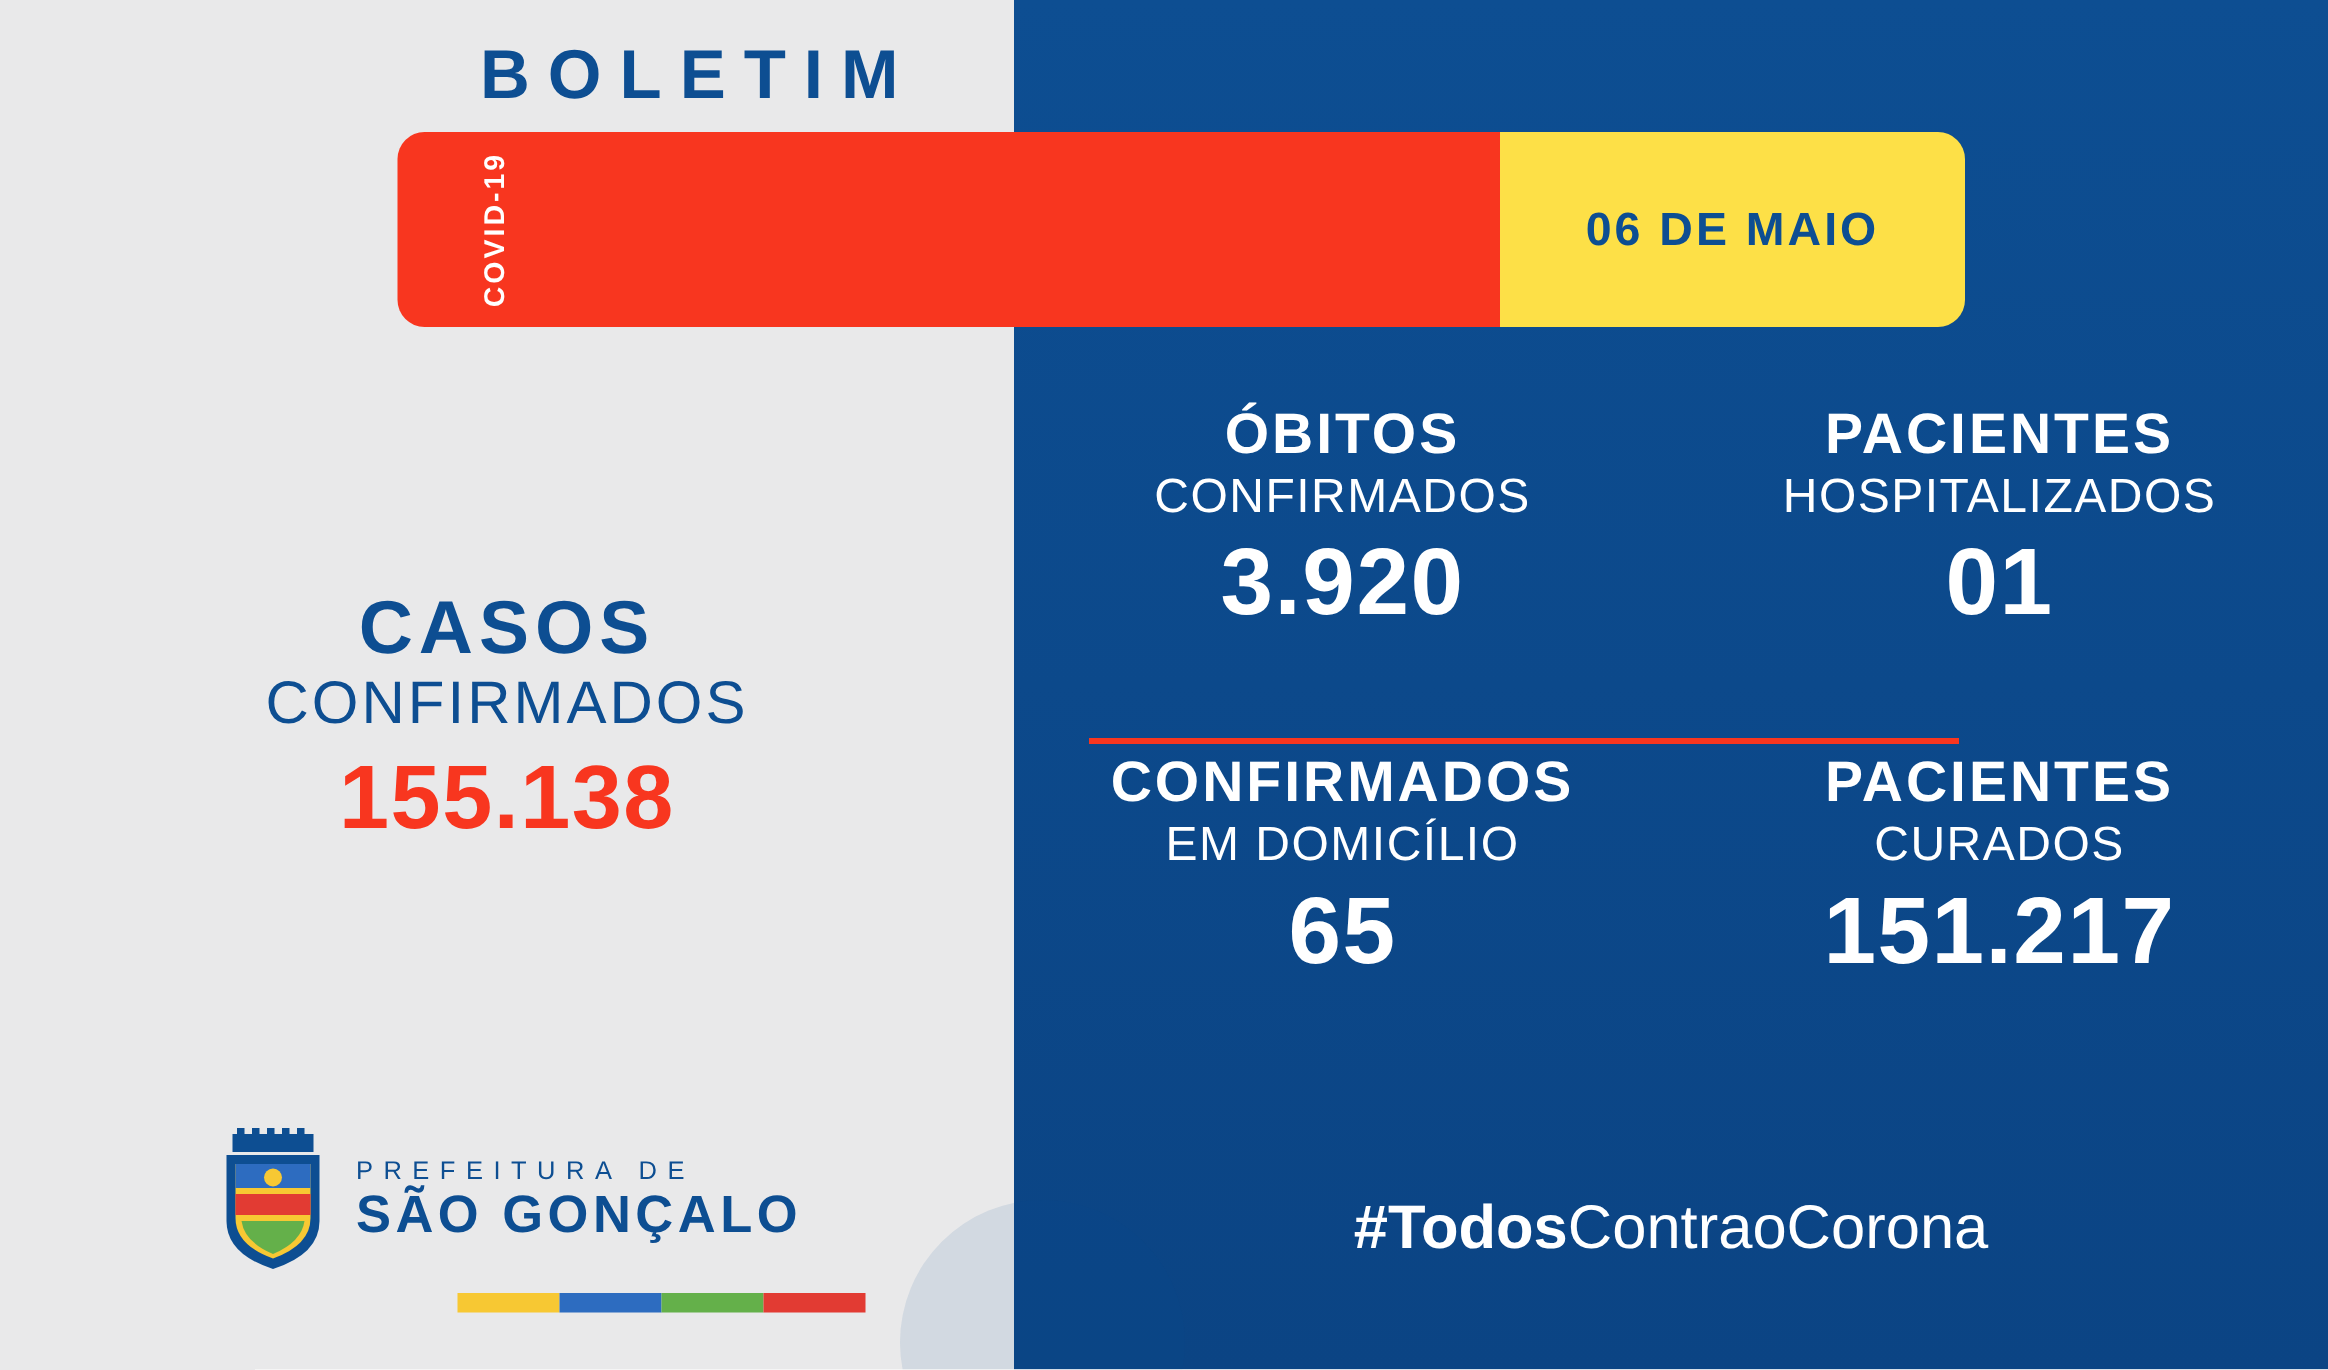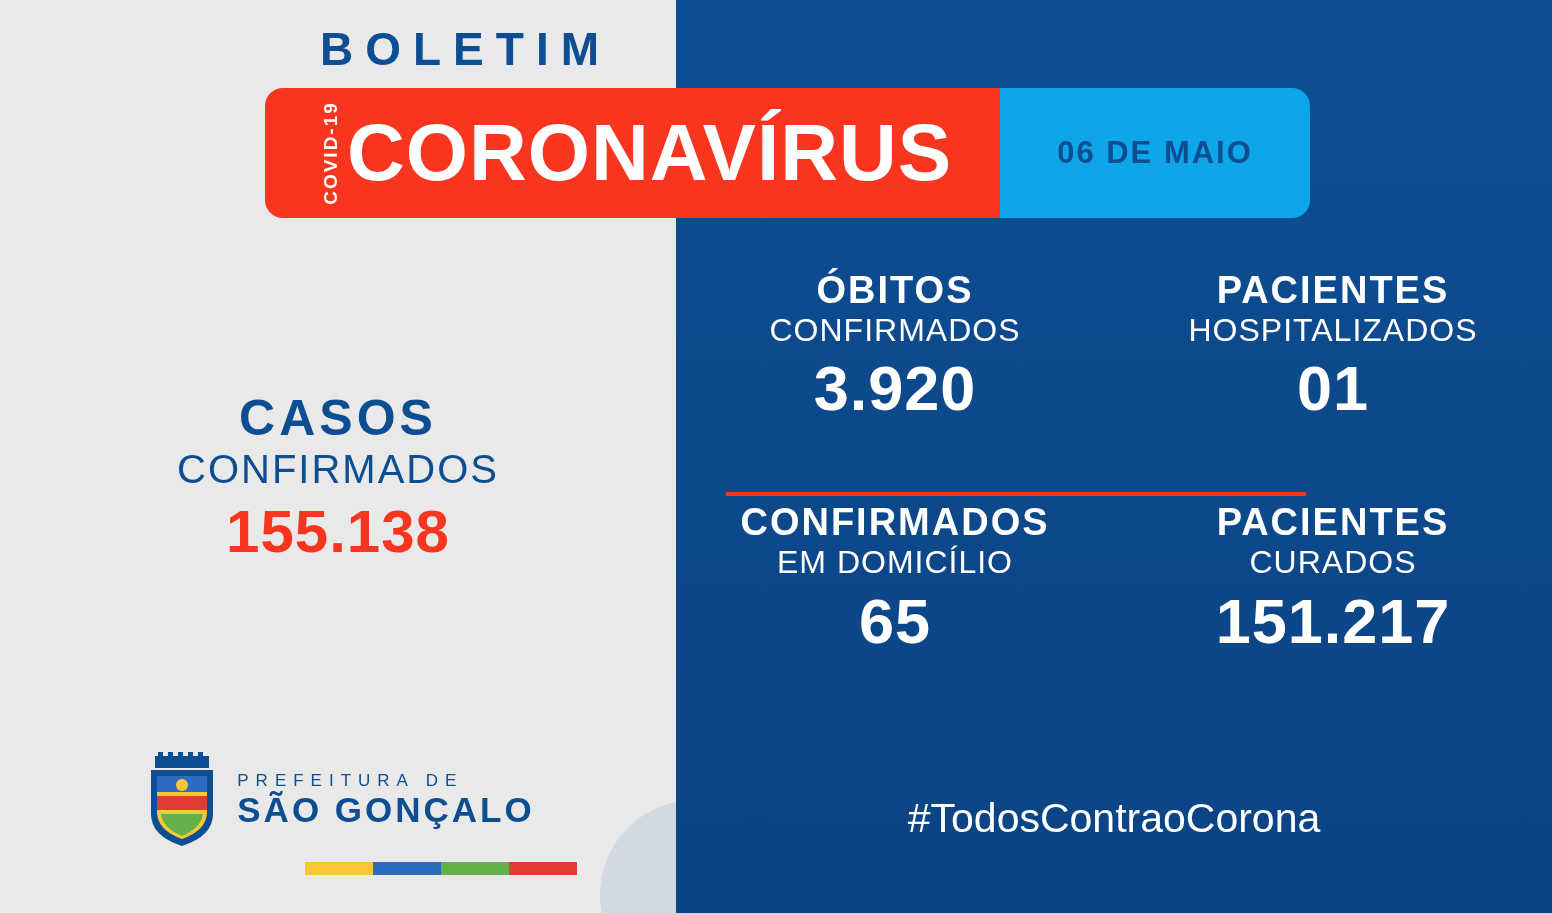--- a/index.html
+++ b/index.html
@@ -82,21 +82,21 @@
   }
   .corona-word {
     margin-left: 82px;
     color: #ffffff;
     font-size: 80px;
     font-weight: bold;
     letter-spacing: 1px;
     line-height: 1;
   }
   .white-block {
-    background: #0ea5e9;
+    background: #fde047;
     flex: 1;
     border-radius: 0 18px 18px 0;
     display: flex;
     align-items: center;
     justify-content: center;
   }
   .date-text {
     color: #0d4e92;
     font-size: 31px;
     font-weight: bold;
@@ -217,21 +217,21 @@
   .hashtag {
     position: absolute;
     left: 676px;
     top: 795px;
     width: 876px;
     text-align: center;
     color: #ffffff;
     font-size: 41px;
     letter-spacing: 0px;
   }
-  .hashtag .light { font-weight: normal; }
+  .hashtag .light { font-weight: bold; }
   .hashtag .bold { font-weight: normal; }
 </style>
 </head>
 <body>
 
 <div class="poster">
 
   <div class="left-panel"></div>
 
   <div class="right-panel">
@@ -241,21 +241,20 @@
   </div>
 
   <div class="virus v1" style="background:rgba(13,78,146,0.09);box-shadow:none;"></div>
   <div class="virus v4" style="background:rgba(13,78,146,0.10);box-shadow:none;"></div>
 
   <div class="boletim">BOLETIM</div>
 
   <div class="title-row">
     <div class="red-block">
       <div class="covid-vert">COVID-19</div>
-      <div class="corona-word">CORONAVÍRUS</div>
     </div>
     <div class="white-block">
       <div class="date-text">06 DE MAIO</div>
     </div>
   </div>
 
   <div class="casos-block">
     <div class="casos-title">CASOS</div>
     <div class="casos-sub">CONFIRMADOS</div>
     <div class="casos-value">155.138</div>

